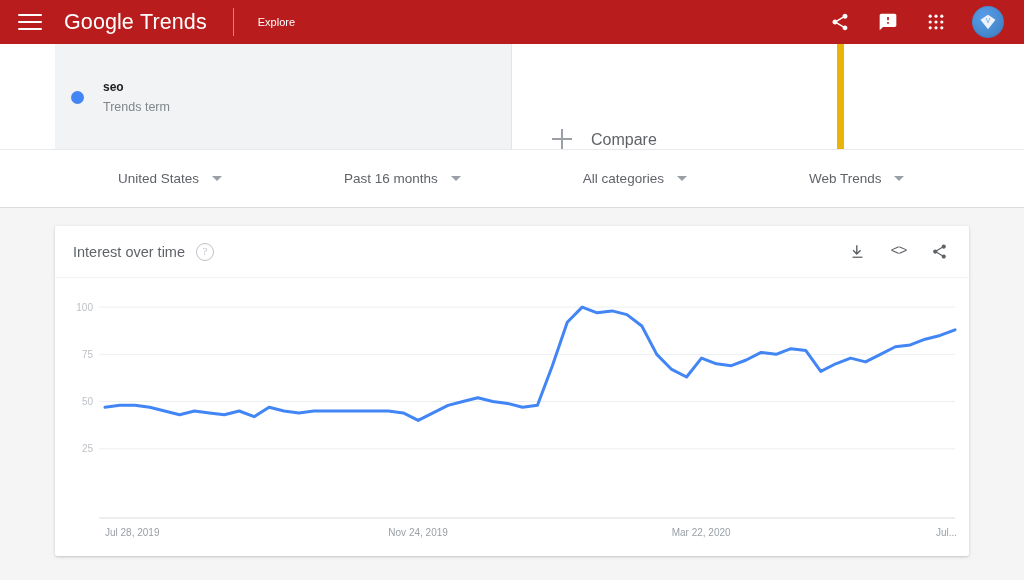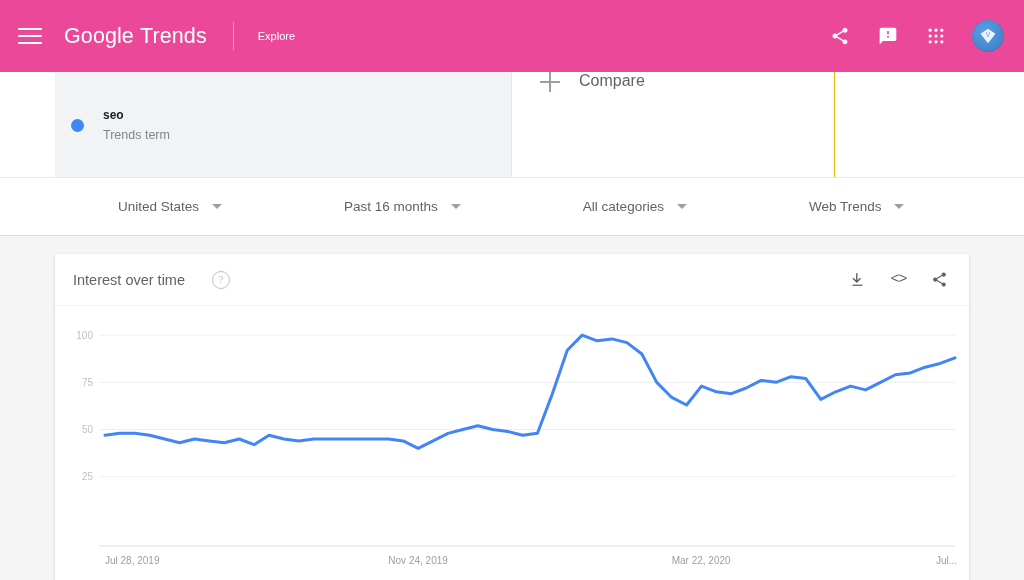--- a/index.html
+++ b/index.html
@@ -11,22 +11,22 @@
     width: 1024px;
     height: 580px;
     overflow: hidden;
     background: #f5f5f5;
     font-family: "Liberation Sans", sans-serif;
     -webkit-font-smoothing: antialiased;
   }
 
   
   .appbar {
-    height: 72px;
-    background: #ec4899;
+    height: 44px;
+    background: #b91c1c;
     display: flex;
     align-items: center;
     padding: 0 16px 0 18px;
     box-sizing: border-box;
     position: relative;
   }
   .hamburger {
     width: 24px;
     height: 24px;
     margin-right: 22px;
@@ -138,24 +138,24 @@
   }
   .term-sub {
     font-size: 12.5px;
     color: #80868b;
     line-height: 15px;
   }
   .compare-cell {
     flex: 1 1 auto;
     background: #ffffff;
     display: flex;
-    align-items: flex-start;
-    padding-left: 28px;
-    box-sizing: border-box;
-    border-right: 1px solid #eab308;
+    align-items: flex-end;
+    padding-left: 40px;
+    box-sizing: border-box;
+    border-right: 7px solid #eab308;
     cursor: pointer;
   }
   .plus-icon {
     width: 20px;
     height: 20px;
     position: relative;
     margin-right: 19px;
   }
   .plus-icon:before, .plus-icon:after {
     content: "";
@@ -225,21 +225,21 @@
     flex: 0 0 52px;
     display: flex;
     align-items: center;
     padding: 0 20px 0 18px;
     box-sizing: border-box;
     border-bottom: 1px solid #f1f3f4;
   }
   .card-title {
     font-size: 14.5px;
     color: #5f6368;
-    margin-right: 27px;
+    margin-right: 11px;
   }
   .help-icon {
     width: 16px;
     height: 16px;
     border-radius: 50%;
     border: 1.2px solid #bdc1c6;
     color: #bdc1c6;
     font-size: 11px;
     line-height: 14px;
     text-align: center;

